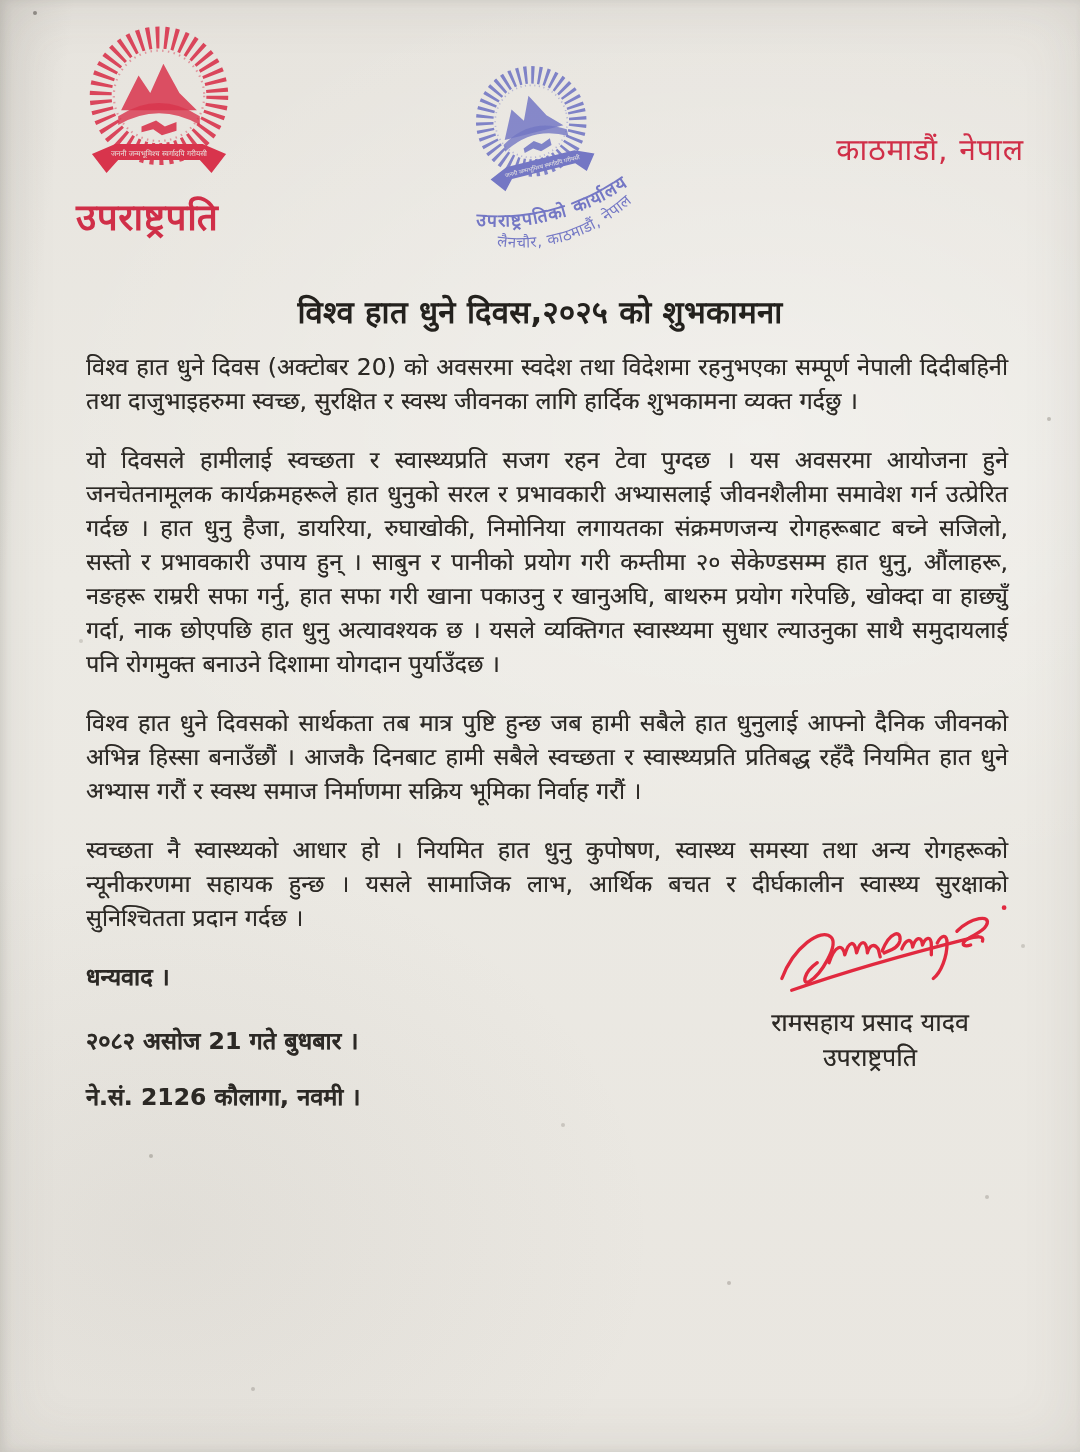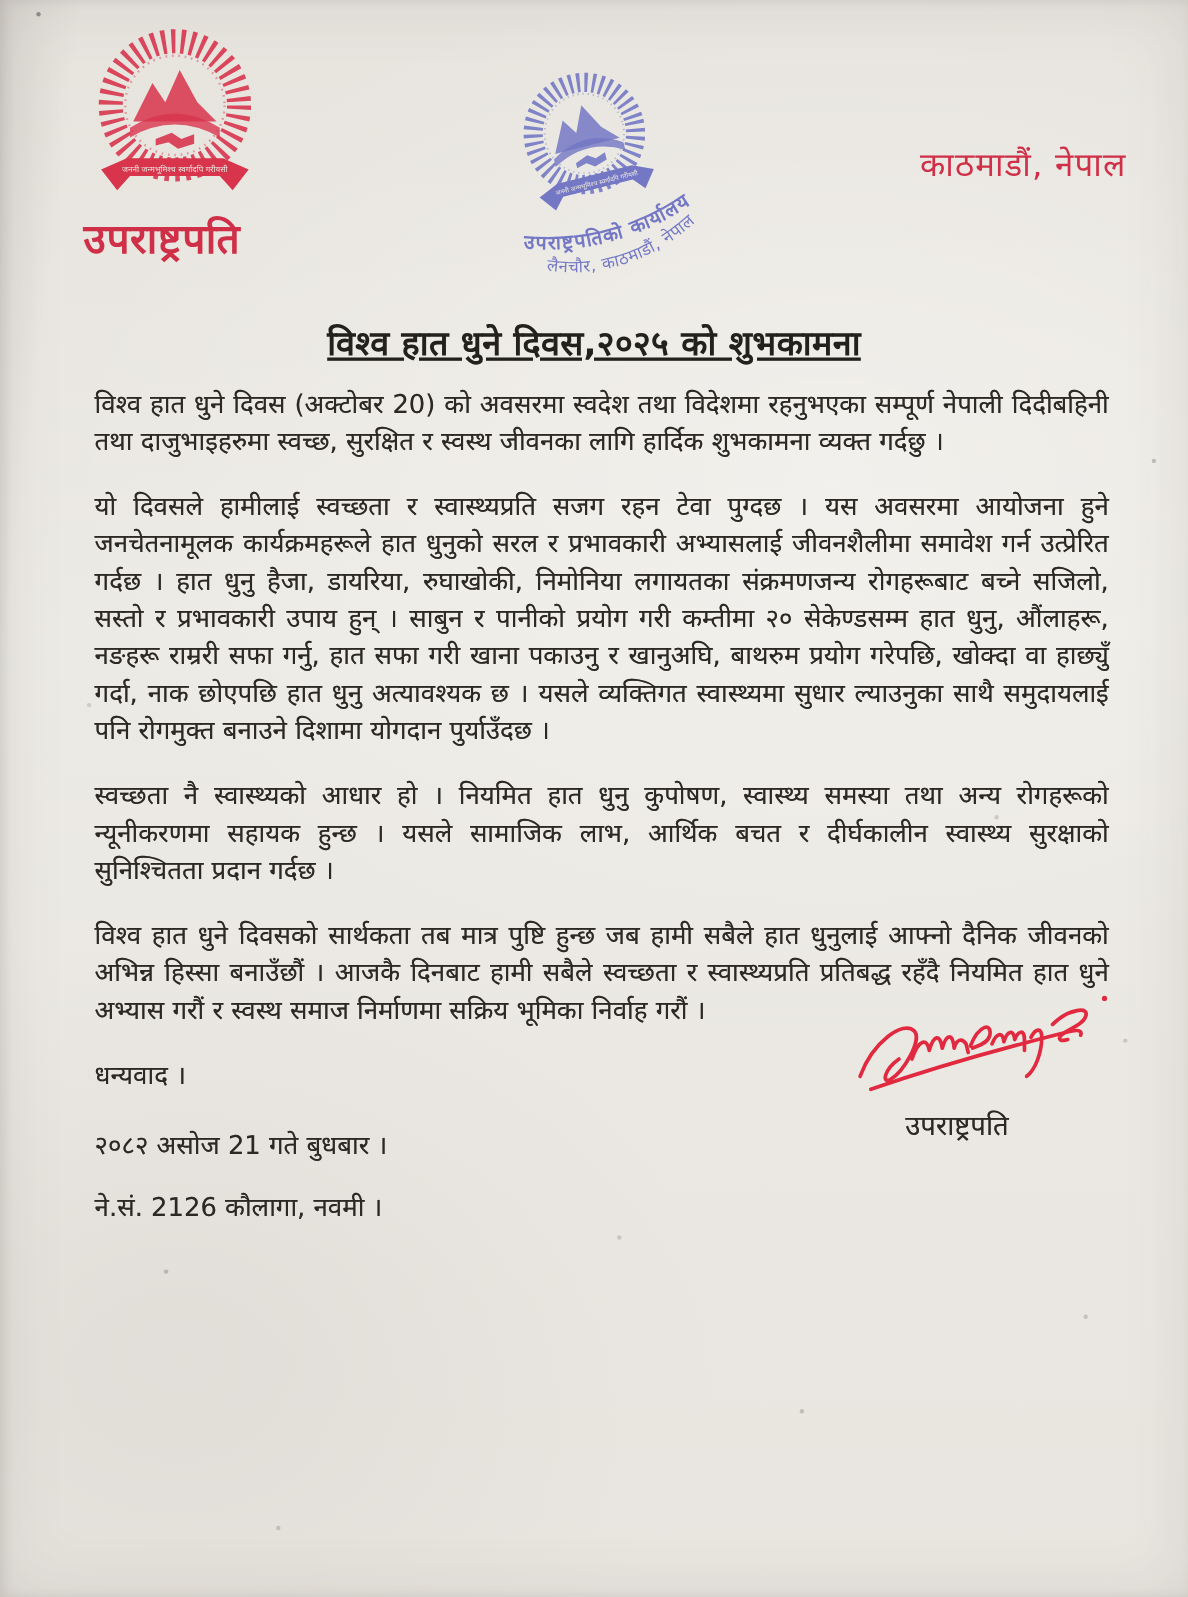--- a/index.html
+++ b/index.html
@@ -41,29 +41,29 @@
   .stamp{
     position:absolute;left:436px;top:58px;width:225px;height:215px;
     color:#5a5fbe;opacity:.82;transform:rotate(-14deg);
   }
   .location{
     position:absolute;right:56px;top:128px;
     font-size:30px;font-weight:normal;color:#d02f48;letter-spacing:1px;
   }
   .title{
     position:absolute;left:0;right:0;top:290px;text-align:center;
-    font-size:31px;font-weight:bold;color:#23211d;letter-spacing:.3px;text-decoration:underline;
+    font-size:31px;font-weight:bold;color:#23211d;letter-spacing:.3px;
   }
   .letter-body{
     position:absolute;left:86px;top:350px;width:922px;
     font-size:23.5px;line-height:34px;color:#2c2925;text-align:justify;
     text-shadow:0 0 .5px rgba(44,41,37,.55);
   }
   .letter-body p{margin:0 0 25px 0;}
-  .closing-line{margin:0 0 22px 0 !important;text-align:left;}
+  .closing-line{margin:0 0 22px 0 !important;text-align:left;font-weight:bold;}
   .thanks{margin-bottom:30px !important;}
   .sig-block{
     position:absolute;right:40px;top:888px;width:340px;text-align:center;
     color:#2c2925;
   }
   .sig-svg{width:260px;height:118px;margin:0 18px 0 auto;display:block;}
   .sig-name{font-size:25px;line-height:34px;text-shadow:0 0 .5px rgba(44,41,37,.55);}
   .sig-title{font-size:25px;line-height:36px;text-shadow:0 0 .5px rgba(44,41,37,.55);}
   .hidden-defs{position:absolute;width:0;height:0;overflow:hidden;}
 </style>
@@ -109,35 +109,36 @@
     </text>
   </svg>
 
   <div class="location">काठमाडौं, नेपाल</div>
 
   <div class="title">विश्व हात धुने दिवस,२०२५ को शुभकामना</div>
 
   <div class="letter-body">
     <p>विश्व हात धुने दिवस (अक्टोबर 20) को अवसरमा स्वदेश तथा विदेशमा रहनुभएका सम्पूर्ण नेपाली दिदीबहिनी तथा दाजुभाइहरुमा स्वच्छ, सुरक्षित र स्वस्थ जीवनका लागि हार्दिक शुभकामना व्यक्त गर्दछु ।</p>
     <p>यो दिवसले हामीलाई स्वच्छता र स्वास्थ्यप्रति सजग रहन टेवा पुग्दछ । यस अवसरमा आयोजना हुने जनचेतनामूलक कार्यक्रमहरूले हात धुनुको सरल र प्रभावकारी अभ्यासलाई जीवनशैलीमा समावेश गर्न उत्प्रेरित गर्दछ । हात धुनु हैजा, डायरिया, रुघाखोकी, निमोनिया लगायतका संक्रमणजन्य रोगहरूबाट बच्ने सजिलो, सस्तो र प्रभावकारी उपाय हुन् । साबुन र पानीको प्रयोग गरी कम्तीमा २० सेकेण्डसम्म हात धुनु, औंलाहरू, नङहरू राम्ररी सफा गर्नु, हात सफा गरी खाना पकाउनु र खानुअघि, बाथरुम प्रयोग गरेपछि, खोक्दा वा हाछ्युँ गर्दा, नाक छोएपछि हात धुनु अत्यावश्यक छ । यसले व्यक्तिगत स्वास्थ्यमा सुधार ल्याउनुका साथै समुदायलाई पनि रोगमुक्त बनाउने दिशामा योगदान पुर्याउँदछ ।</p>
+    <p>विश्व हात धुने दिवसको सार्थकता तब मात्र पुष्टि हुन्छ जब हामी सबैले हात धुनुलाई आफ्नो दैनिक जीवनको अभिन्न हिस्सा बनाउँछौं । आजकै दिनबाट हामी सबैले स्वच्छता र स्वास्थ्यप्रति प्रतिबद्ध रहँदै नियमित हात धुने अभ्यास गरौं र स्वस्थ समाज निर्माणमा सक्रिय भूमिका निर्वाह गरौं ।</p>
     <p>स्वच्छता नै स्वास्थ्यको आधार हो । नियमित हात धुनु कुपोषण, स्वास्थ्य समस्या तथा अन्य रोगहरूको न्यूनीकरणमा सहायक हुन्छ । यसले सामाजिक लाभ, आर्थिक बचत र दीर्घकालीन स्वास्थ्य सुरक्षाको सुनिश्चितता प्रदान गर्दछ ।</p>
-    <p>विश्व हात धुने दिवसको सार्थकता तब मात्र पुष्टि हुन्छ जब हामी सबैले हात धुनुलाई आफ्नो दैनिक जीवनको अभिन्न हिस्सा बनाउँछौं । आजकै दिनबाट हामी सबैले स्वच्छता र स्वास्थ्यप्रति प्रतिबद्ध रहँदै नियमित हात धुने अभ्यास गरौं र स्वस्थ समाज निर्माणमा सक्रिय भूमिका निर्वाह गरौं ।</p>
     <p class="closing-line thanks">धन्यवाद ।</p>
     <p class="closing-line" style="margin-bottom:30px">२०८२ असोज 21 गते बुधबार ।</p>
     <p class="closing-line">ने.सं. 2126 कौलागा, नवमी ।</p>
   </div>
 
   <div class="sig-block">
     <svg class="sig-svg" viewBox="0 0 260 120">
       <g fill="none" stroke="#e1293f" stroke-width="3.4" stroke-linecap="round" stroke-linejoin="round">
         <path d="M18,92 C30,60 58,40 68,50 C76,58 58,88 46,95 C38,99 40,86 54,76"></path>
         <path d="M66,76 C72,58 80,56 82,68 C86,54 92,52 94,66 C98,52 104,52 105,66 C107,58 112,56 116,62 L118,70"></path>
         <path d="M120,64 C128,44 140,42 138,54 C136,62 126,64 122,66"></path>
         <path d="M140,62 C144,52 150,50 151,60 C154,50 160,48 161,58 C164,50 170,48 170,58 L170,68"></path>
         <path d="M176,56 C180,48 186,46 186,56 C186,70 180,86 172,92"></path>
         <path d="M28,104 C80,86 150,66 206,52 C216,49 224,48 222,54"></path>
         <path d="M196,44 C210,30 232,26 226,38 C222,46 210,48 204,54 C200,58 204,60 210,58"></path>
         <circle cx="244" cy="20" r="2.4" fill="#e1293f" stroke="none"></circle>
       </g>
     </svg>
+    <div class="sig-name">रामसहाय प्रसाद यादव</div>
     <div class="sig-title">उपराष्ट्रपति</div>
   </div>
 </div>
 
 </body></html>

